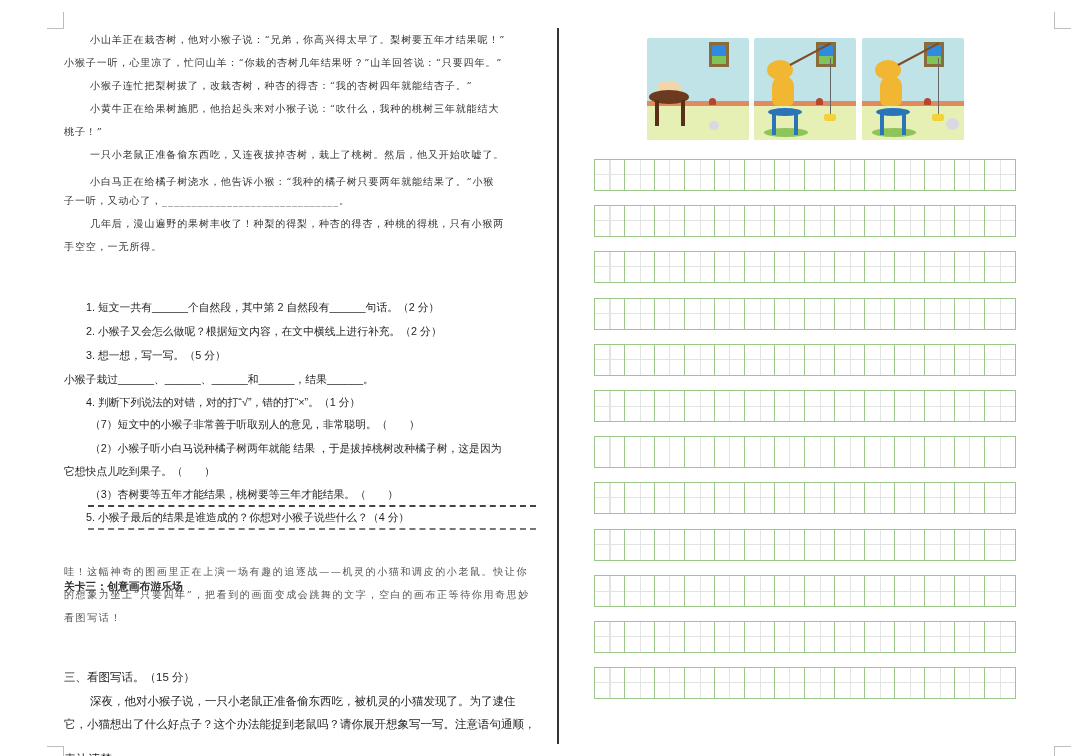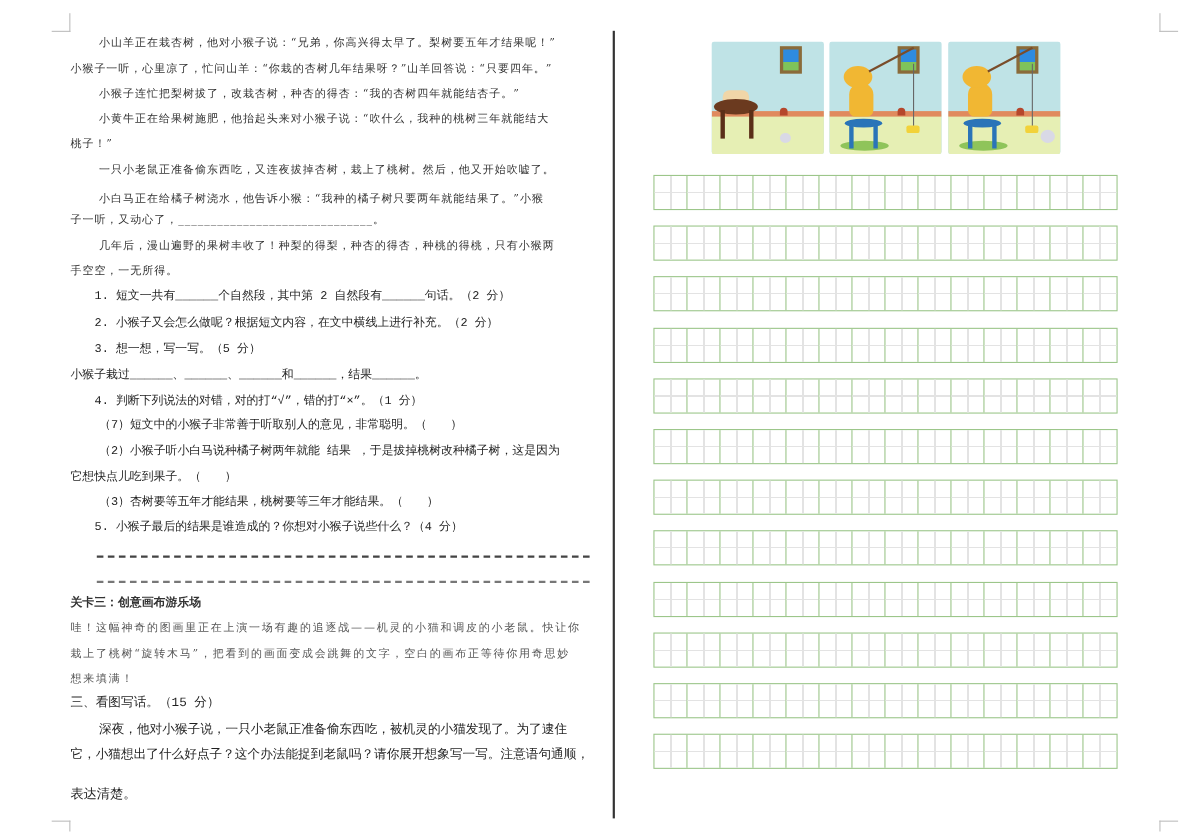--- a/index.html
+++ b/index.html
@@ -11,21 +11,21 @@
   .corner.tl { left:47px; top:12px; border-right:1px solid #bdbdbd; border-bottom:1px solid #bdbdbd; }
   .corner.tr { left:1054px; top:12px; border-left:1px solid #bdbdbd; border-bottom:1px solid #bdbdbd; }
   .corner.bl { left:47px; top:746px; border-right:1px solid #bdbdbd; border-top:1px solid #bdbdbd; }
   .corner.br { left:1054px; top:746px; border-left:1px solid #bdbdbd; border-top:1px solid #bdbdbd; }
 
   .divider { position:absolute; left:557px; top:28px; width:2px; height:716px; background:#333; }
 
   .left { position:absolute; left:64px; top:30px; width:478px; }
   .line { position:absolute; left:0; white-space:nowrap; font-size:11.2px; line-height:16px; }
   .serif { font-family: "DejaVu Serif", "Liberation Serif", serif; font-size:10px; color:#333; letter-spacing:0.9px; }
-  .sans { font-family: Liberation Mono, monospace; font-size:10.8px; color:#1f1f1f; }
+  .sans { font-family: Liberation Sans, sans-serif; font-size:10.8px; color:#1f1f1f;margin-top:37px; }
   .indent { padding-left:26px; }
   .q-indent { padding-left:22px; }
   .bold { font-weight:bold; color:#333; }
   .intro { font-family:"DejaVu Serif","Liberation Serif",serif; font-size:10px; color:#555; letter-spacing:1.6px; }
 
   .dashline { position:absolute; left:24px; width:448px; height:0; border-top:2px dashed #444; }
   .dashline.gray { border-top-color:#777; }
 
   .pics { position:absolute; top:38px; left:647px; height:102px; }
   .pic { position:absolute; top:0; width:102px; height:102px; overflow:hidden; border-radius:2px; background:#bfe3e6; }
@@ -87,22 +87,22 @@
   <div class="line sans indent" style="top:373px">（2）小猴子听小白马说种橘子树两年就能 结果 ，于是拔掉桃树改种橘子树，这是因为</div>
   <div class="line sans" style="top:396px">它想快点儿吃到果子。（　　）</div>
   <div class="line sans indent" style="top:419px">（3）杏树要等五年才能结果，桃树要等三年才能结果。（　　）</div>
   <div class="line sans q-indent" style="top:442px">5. 小猴子最后的结果是谁造成的？你想对小猴子说些什么？（4 分）</div>
 
   <div class="dashline" style="top:475px"></div>
   <div class="dashline gray" style="top:498px"></div>
 
   <div class="line sans bold" style="top:511px">关卡三：创意画布游乐场</div>
   <div class="line intro" style="top:534px">哇！这幅神奇的图画里正在上演一场有趣的追逐战——机灵的小猫和调皮的小老鼠。快让你</div>
-  <div class="line intro" style="top:557px">栽上了桃树“旋转木马”，把看到的画面变成会跳舞的文字，空白的画布正等待你用奇思妙</div>
-  <div class="line intro" style="top:580px">想来填满！</div>
+  <div class="line intro" style="top:557px">的想象力坐上“只要四年”，把看到的画面变成会跳舞的文字，空白的画布正等待你用奇思妙</div>
+  <div class="line intro" style="top:580px">看图写话！</div>
   <div class="line sans" style="top:602px;font-size:11.5px">三、看图写话。（15 分）</div>
   <div class="line sans indent" style="top:626px;font-size:11.5px">深夜，他对小猴子说，一只小老鼠正准备偷东西吃，被机灵的小猫发现了。为了逮住</div>
   <div class="line sans" style="top:649px;font-size:11.5px">它，小猫想出了什么好点子？这个办法能捉到老鼠吗？请你展开想象写一写。注意语句通顺，</div>
   <div class="line sans" style="top:684px;font-size:12px">表达清楚。</div>
 </div>
 
 <div class="pics">
   <div class="pic" style="left:0">
     <div class="floor"></div>
     <div class="base"></div>

